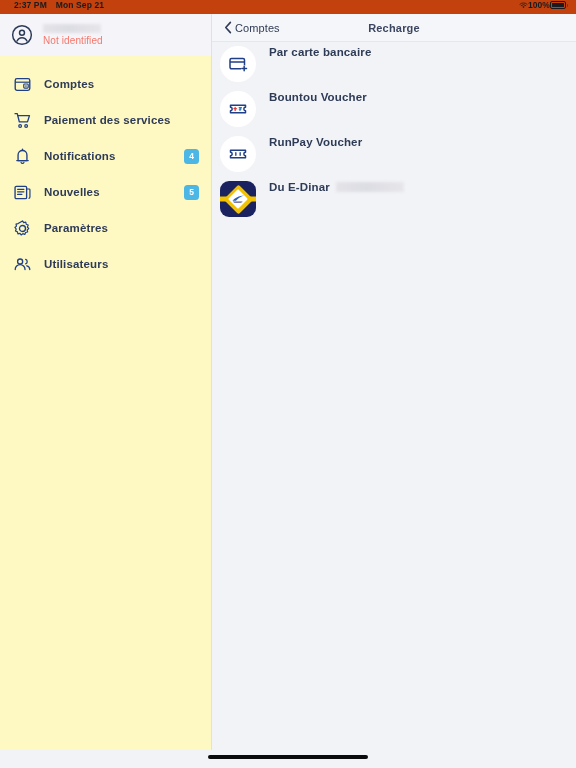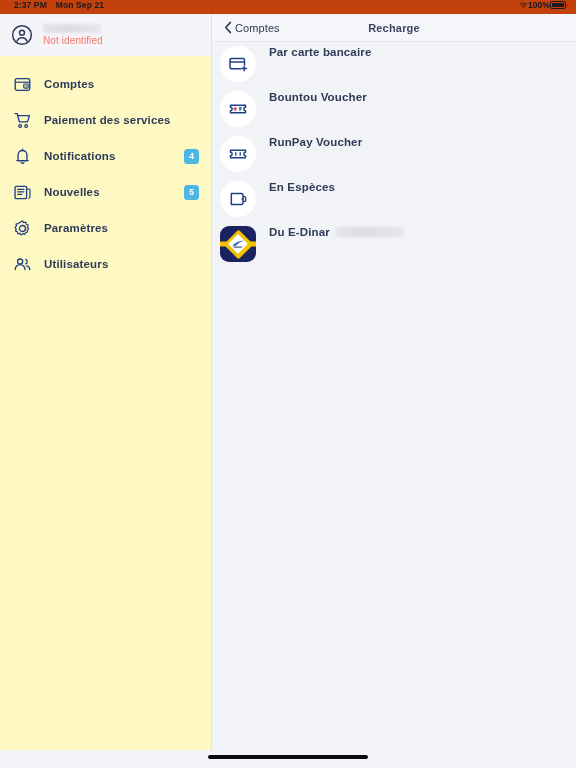--- a/index.html
+++ b/index.html
@@ -317,30 +317,20 @@
         <div class="list-item">
           <span class="list-icon-wrap">
             <svg viewBox="0 0 24 24" width="20" height="20">
               <path d="M3 7.4h18v2.6a2 2 0 0 0 0 4v2.6H3V14a2 2 0 0 0 0-4z" fill="none" stroke="#1f3f86" stroke-width="1.8" stroke-linejoin="round"></path>
               <path d="M9.4 10.4v3.2M14.6 10.4v3.2" stroke="#1f3f86" stroke-width="1.6" stroke-linecap="round"></path>
             </svg>
           </span>
           <span class="list-label">RunPay Voucher</span>
         </div>
 
-        <div class="list-item">
-          <span class="list-icon-wrap">
-            <svg viewBox="0 0 24 24" width="20" height="20">
-              <path d="M4 5.4h12.2c1 0 1.8.8 1.8 1.8v9.6c0 1-.8 1.8-1.8 1.8H4z" fill="none" stroke="#1f3f86" stroke-width="1.8" stroke-linejoin="round"></path>
-              <path d="M18 9.2h2.2c.6 0 1 .5 1 1v3.6c0 .6-.4 1-1 1H18" fill="none" stroke="#1f3f86" stroke-width="1.6" stroke-linejoin="round"></path>
-              <circle cx="17.4" cy="12" r="1.2" fill="#1f3f86"></circle>
-            </svg>
-          </span>
-          <span class="list-label">En Espèces</span>
-        </div>
 
         <div class="list-item">
           <span class="list-icon-wrap logo">
             <span class="edinar">
               <span class="band"></span>
               <span class="diamond"></span>
               <span class="inner"></span>
               <svg class="mark" viewBox="0 0 26 16">
                 <path d="M1 11.5c5-6 12-9.5 24-10.5-7 1.5-13 5-17 10.5z" fill="#2a63b8"></path>
                 <path d="M3 13.6h17M5 15.2h13" stroke="#1b2260" stroke-width="1.1" stroke-linecap="round"></path>

